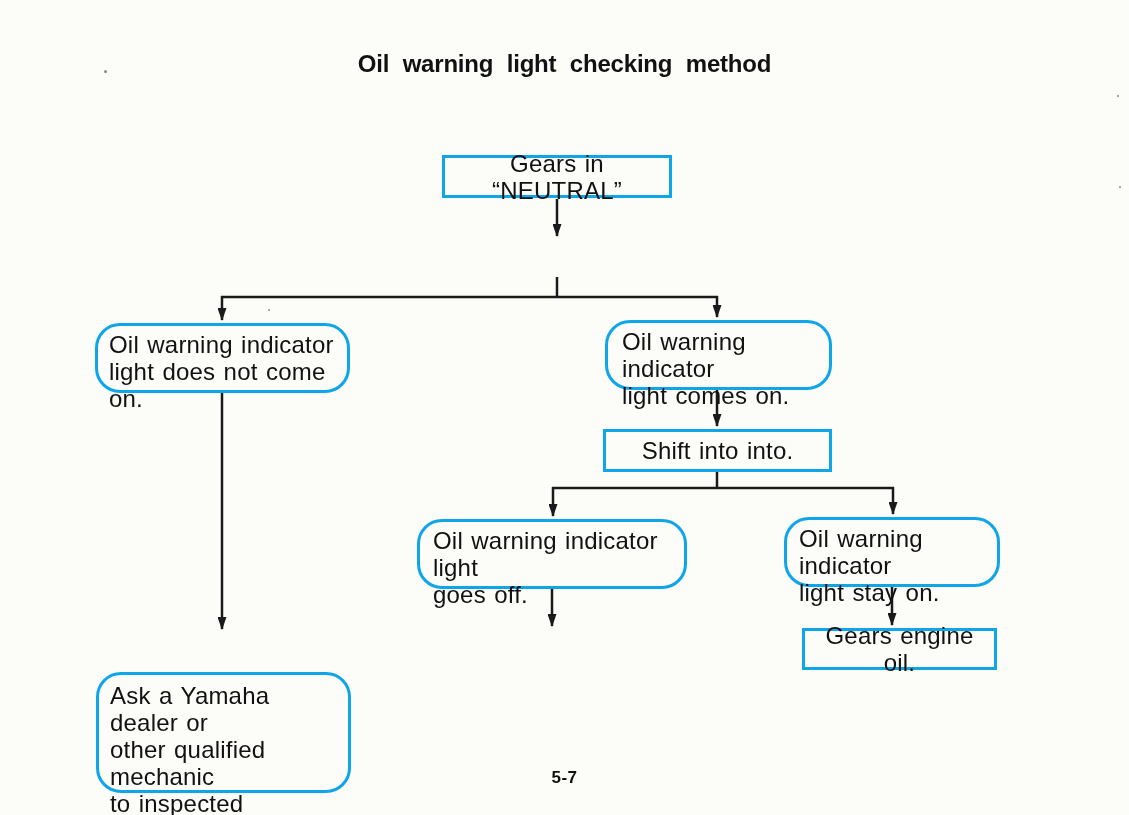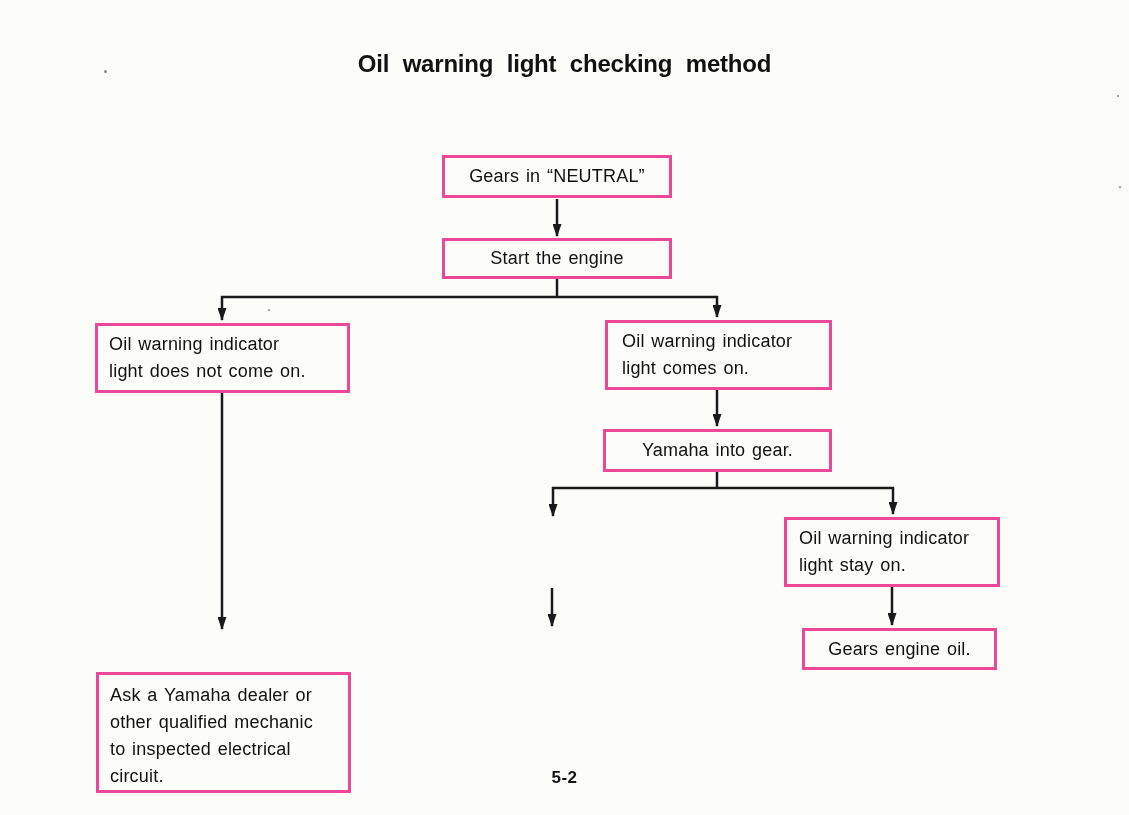--- a/index.html
+++ b/index.html
@@ -35,38 +35,39 @@
     pointer-events: none;
   }
   .connectors line, .connectors polyline {
     stroke: #1a1a1a;
     stroke-width: 2.5;
     fill: none;
   }
   .node {
     position: absolute;
     box-sizing: border-box;
-    border: 3px solid #ec4899;
+    border: 3px solid #0ea5e9;
     background: #fcfcf9;
-    font-size: 18px;
+    font-size: 24px;
     line-height: 27px;
     letter-spacing: 0.2px;
     word-spacing: 1.5px;
     white-space: pre-line;
     color: #111;
   }
   .node.center {
     display: flex;
     align-items: center;
     justify-content: center;
     text-align: center;
     padding: 0 4px;
   }
   .node.left {
     padding: 5px 6px 4px 11px;
+    border-radius: 25px;
   }
   .page-number {
     position: absolute;
     top: 768px;
     left: 0;
     width: 1129px;
     text-align: center;
     font-size: 17px;
     font-weight: bold;
     letter-spacing: 0.5px;
@@ -101,42 +102,43 @@
     <line x1="552" y1="488" x2="894" y2="488"></line>
     <line x1="553" y1="487" x2="553" y2="516" marker-end="url(#arrow)"></line>
     <line x1="893" y1="487" x2="893" y2="514" marker-end="url(#arrow)"></line>
     <line x1="222" y1="393" x2="222" y2="629" marker-end="url(#arrow)"></line>
     <line x1="552" y1="588" x2="552" y2="626" marker-end="url(#arrow)"></line>
     <line x1="892" y1="586" x2="892" y2="625" marker-end="url(#arrow)"></line>
   </svg>
 
   <div class="node center" style="left:442px; top:155px; width:230px; height:43px;">Gears in “NEUTRAL”</div>
 
-  <div class="node center" style="left:442px; top:238px; width:230px; height:41px;">Start the engine</div>
 
   <div class="node left" style="left:95px; top:323px; width:255px; height:70px;">Oil warning indicator
 light does not come on.</div>
 
   <div class="node left" style="left:605px; top:320px; width:227px; height:70px; padding-left:14px;">Oil warning indicator
 light comes on.</div>
 
-  <div class="node center" style="left:603px; top:429px; width:229px; height:43px;">Yamaha into gear.</div>
+  <div class="node center" style="left:603px; top:429px; width:229px; height:43px;">Shift into into.</div>
 
+  <div class="node left" style="left:417px; top:519px; width:270px; height:70px; padding-left:13px;">Oil warning indicator light
+goes off.</div>
 
   <div class="node left" style="left:784px; top:517px; width:216px; height:70px; padding-left:12px;">Oil warning indicator
 light stay on.</div>
 
   <div class="node left" style="left:96px; top:632px; width:255px; height:121px; padding-top:7px;margin-top:40px;">Ask a Yamaha dealer or
 other qualified mechanic
 to inspected electrical
 circuit.</div>
 
 
   <div class="node center" style="left:802px; top:628px; width:195px; height:42px;">Gears engine oil.</div>
 
-  <div class="page-number">5-2</div>
+  <div class="page-number">5-7</div>
 
   <div class="speck" style="left:104px; top:70px; width:3px; height:3px;"></div>
   <div class="speck" style="left:1117px; top:95px; width:2px; height:2px;"></div>
   <div class="speck" style="left:1119px; top:186px; width:2px; height:2px;"></div>
   <div class="speck" style="left:268px; top:309px; width:2px; height:2px;"></div>
 
 </div>
 
 </body></html>

